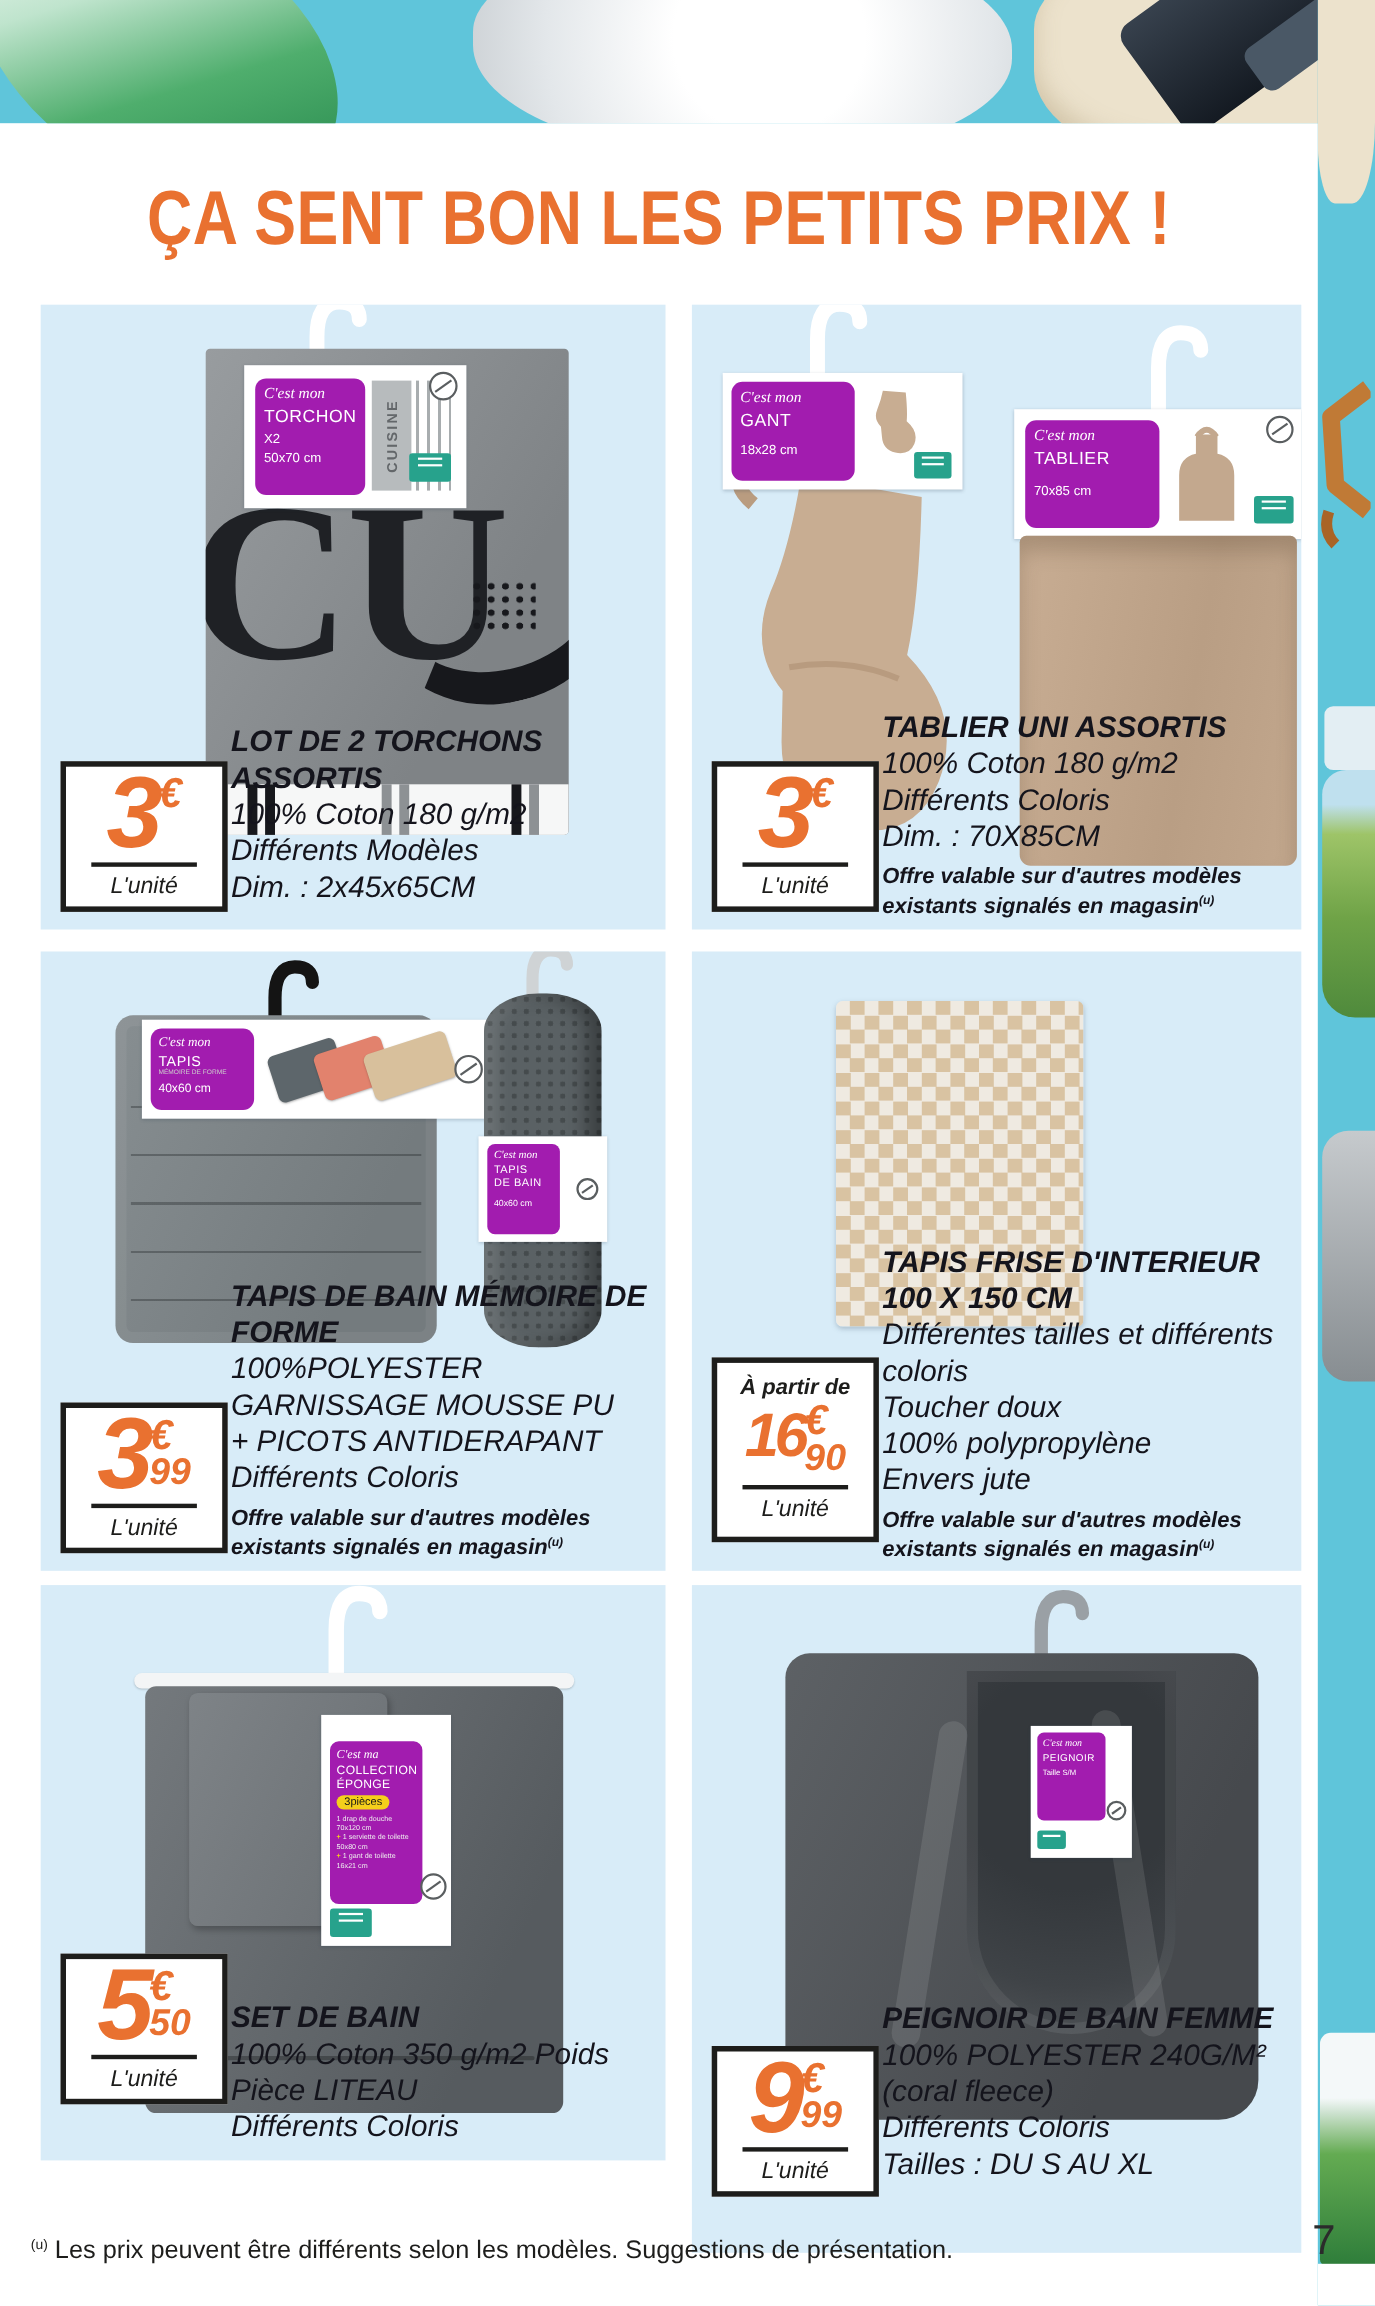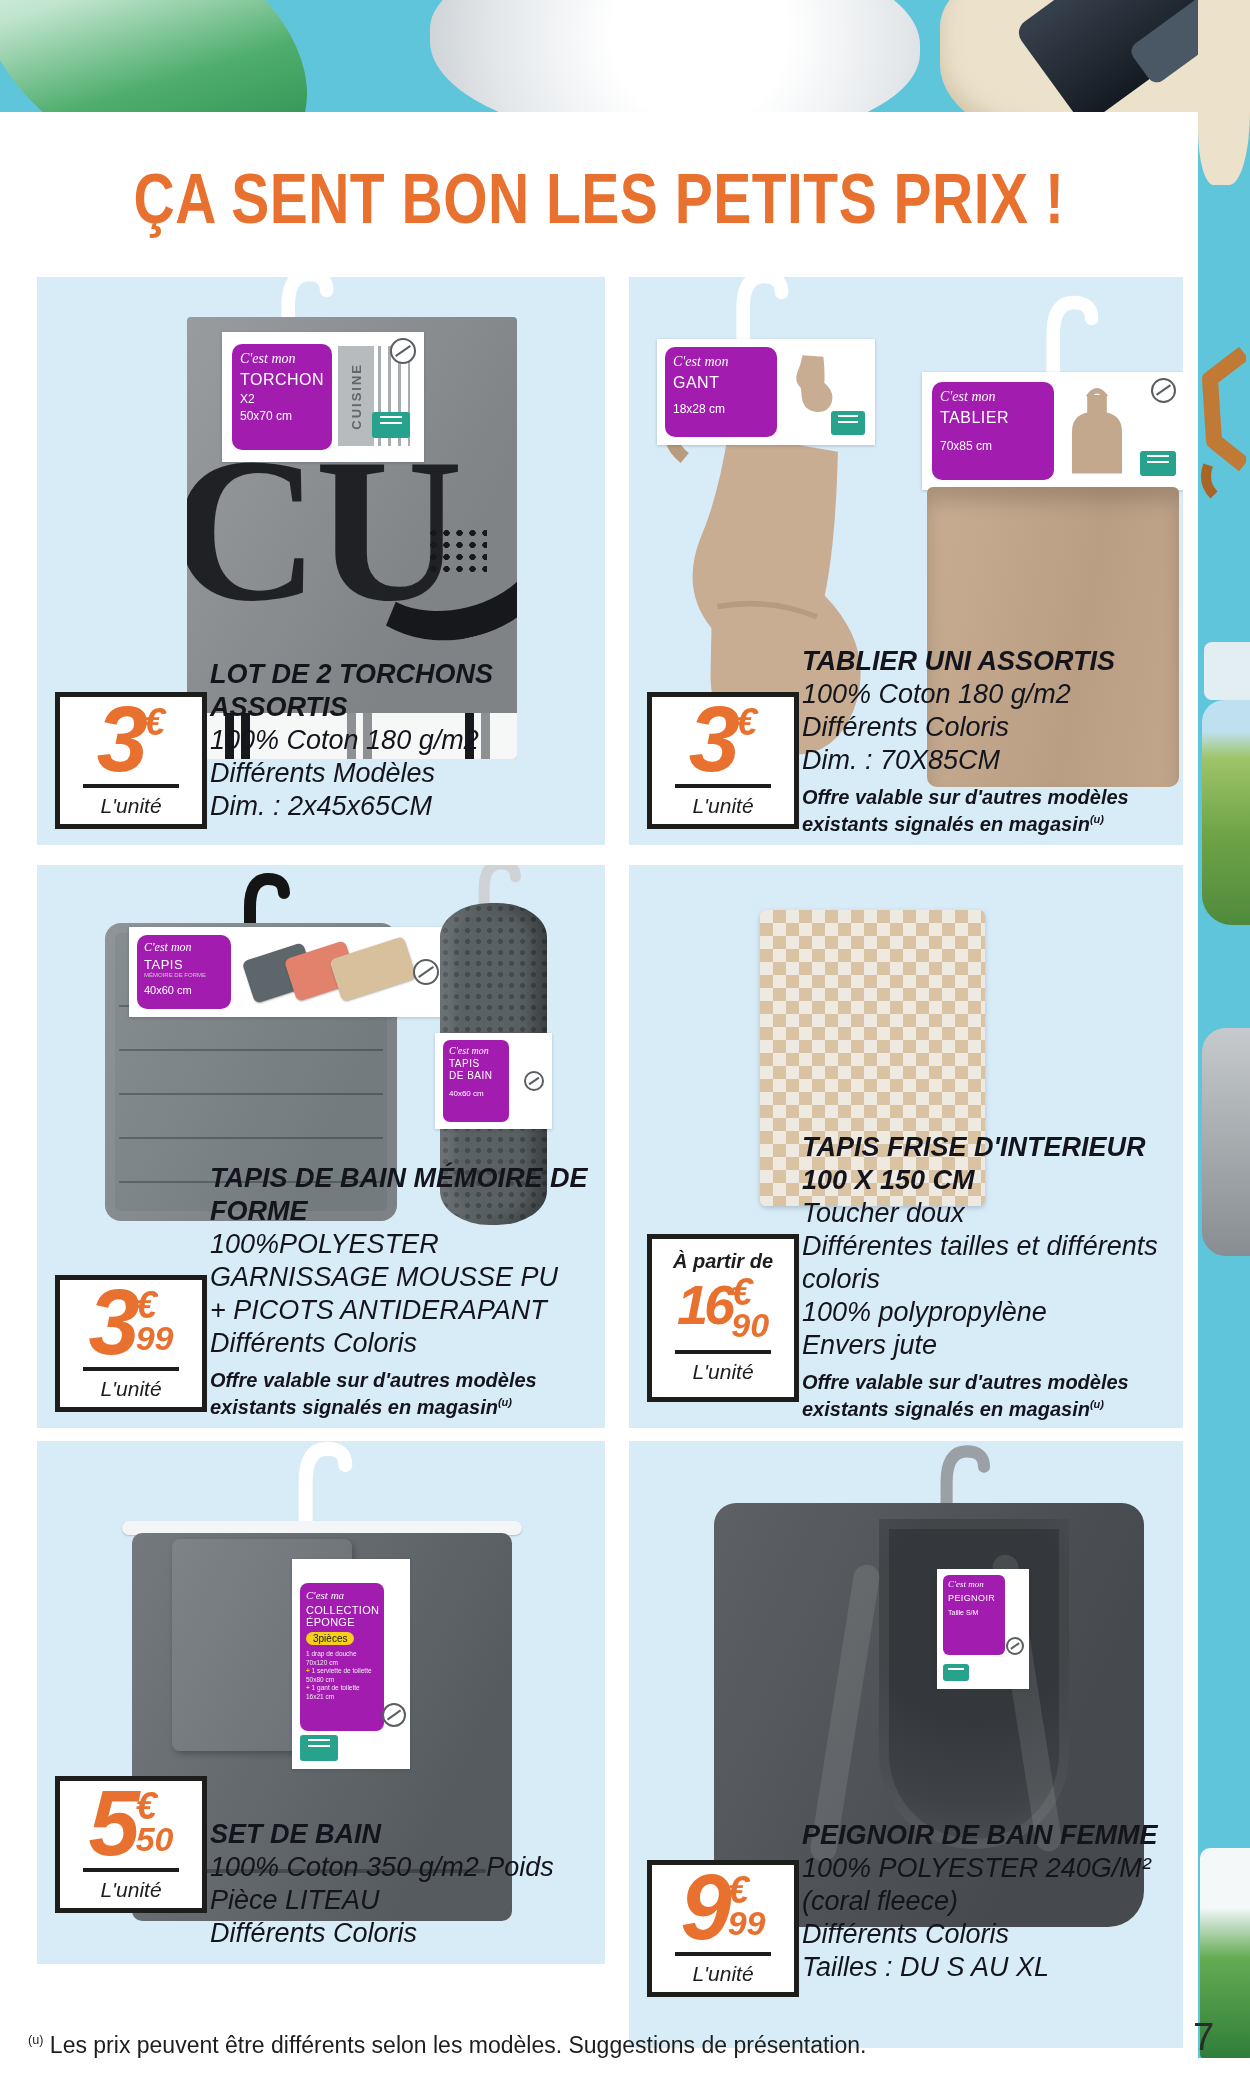--- a/index.html
+++ b/index.html
@@ -386,22 +386,22 @@
       <span class="frac">
           <span class="cur">€</span>
           <span class="cents">90</span>
         </span>
     </div>
     <div class="rule"></div>
     <div class="unit">L'unité</div>
   </div>
   <div class="abs desc">
     <div class="pname">TAPIS FRISE D'INTERIEUR 100 X 150 CM</div>
+    <div>Différentes tailles et différents coloris</div>
     <div>Toucher doux</div>
-    <div>Différentes tailles et différents coloris</div>
     <div>100% polypropylène</div>
     <div>Envers jute</div>
     <div class="fineprint">
       <span>Offre valable sur d'autres modèles existants signalés en magasin</span><sup>(u)</sup>
     </div>
   </div>
 </section>
 
 <section class="abs block b5">
   <svg class="abs" style="left:250px;top:-8px" width="70" height="92" viewBox="0 0 60 76">

